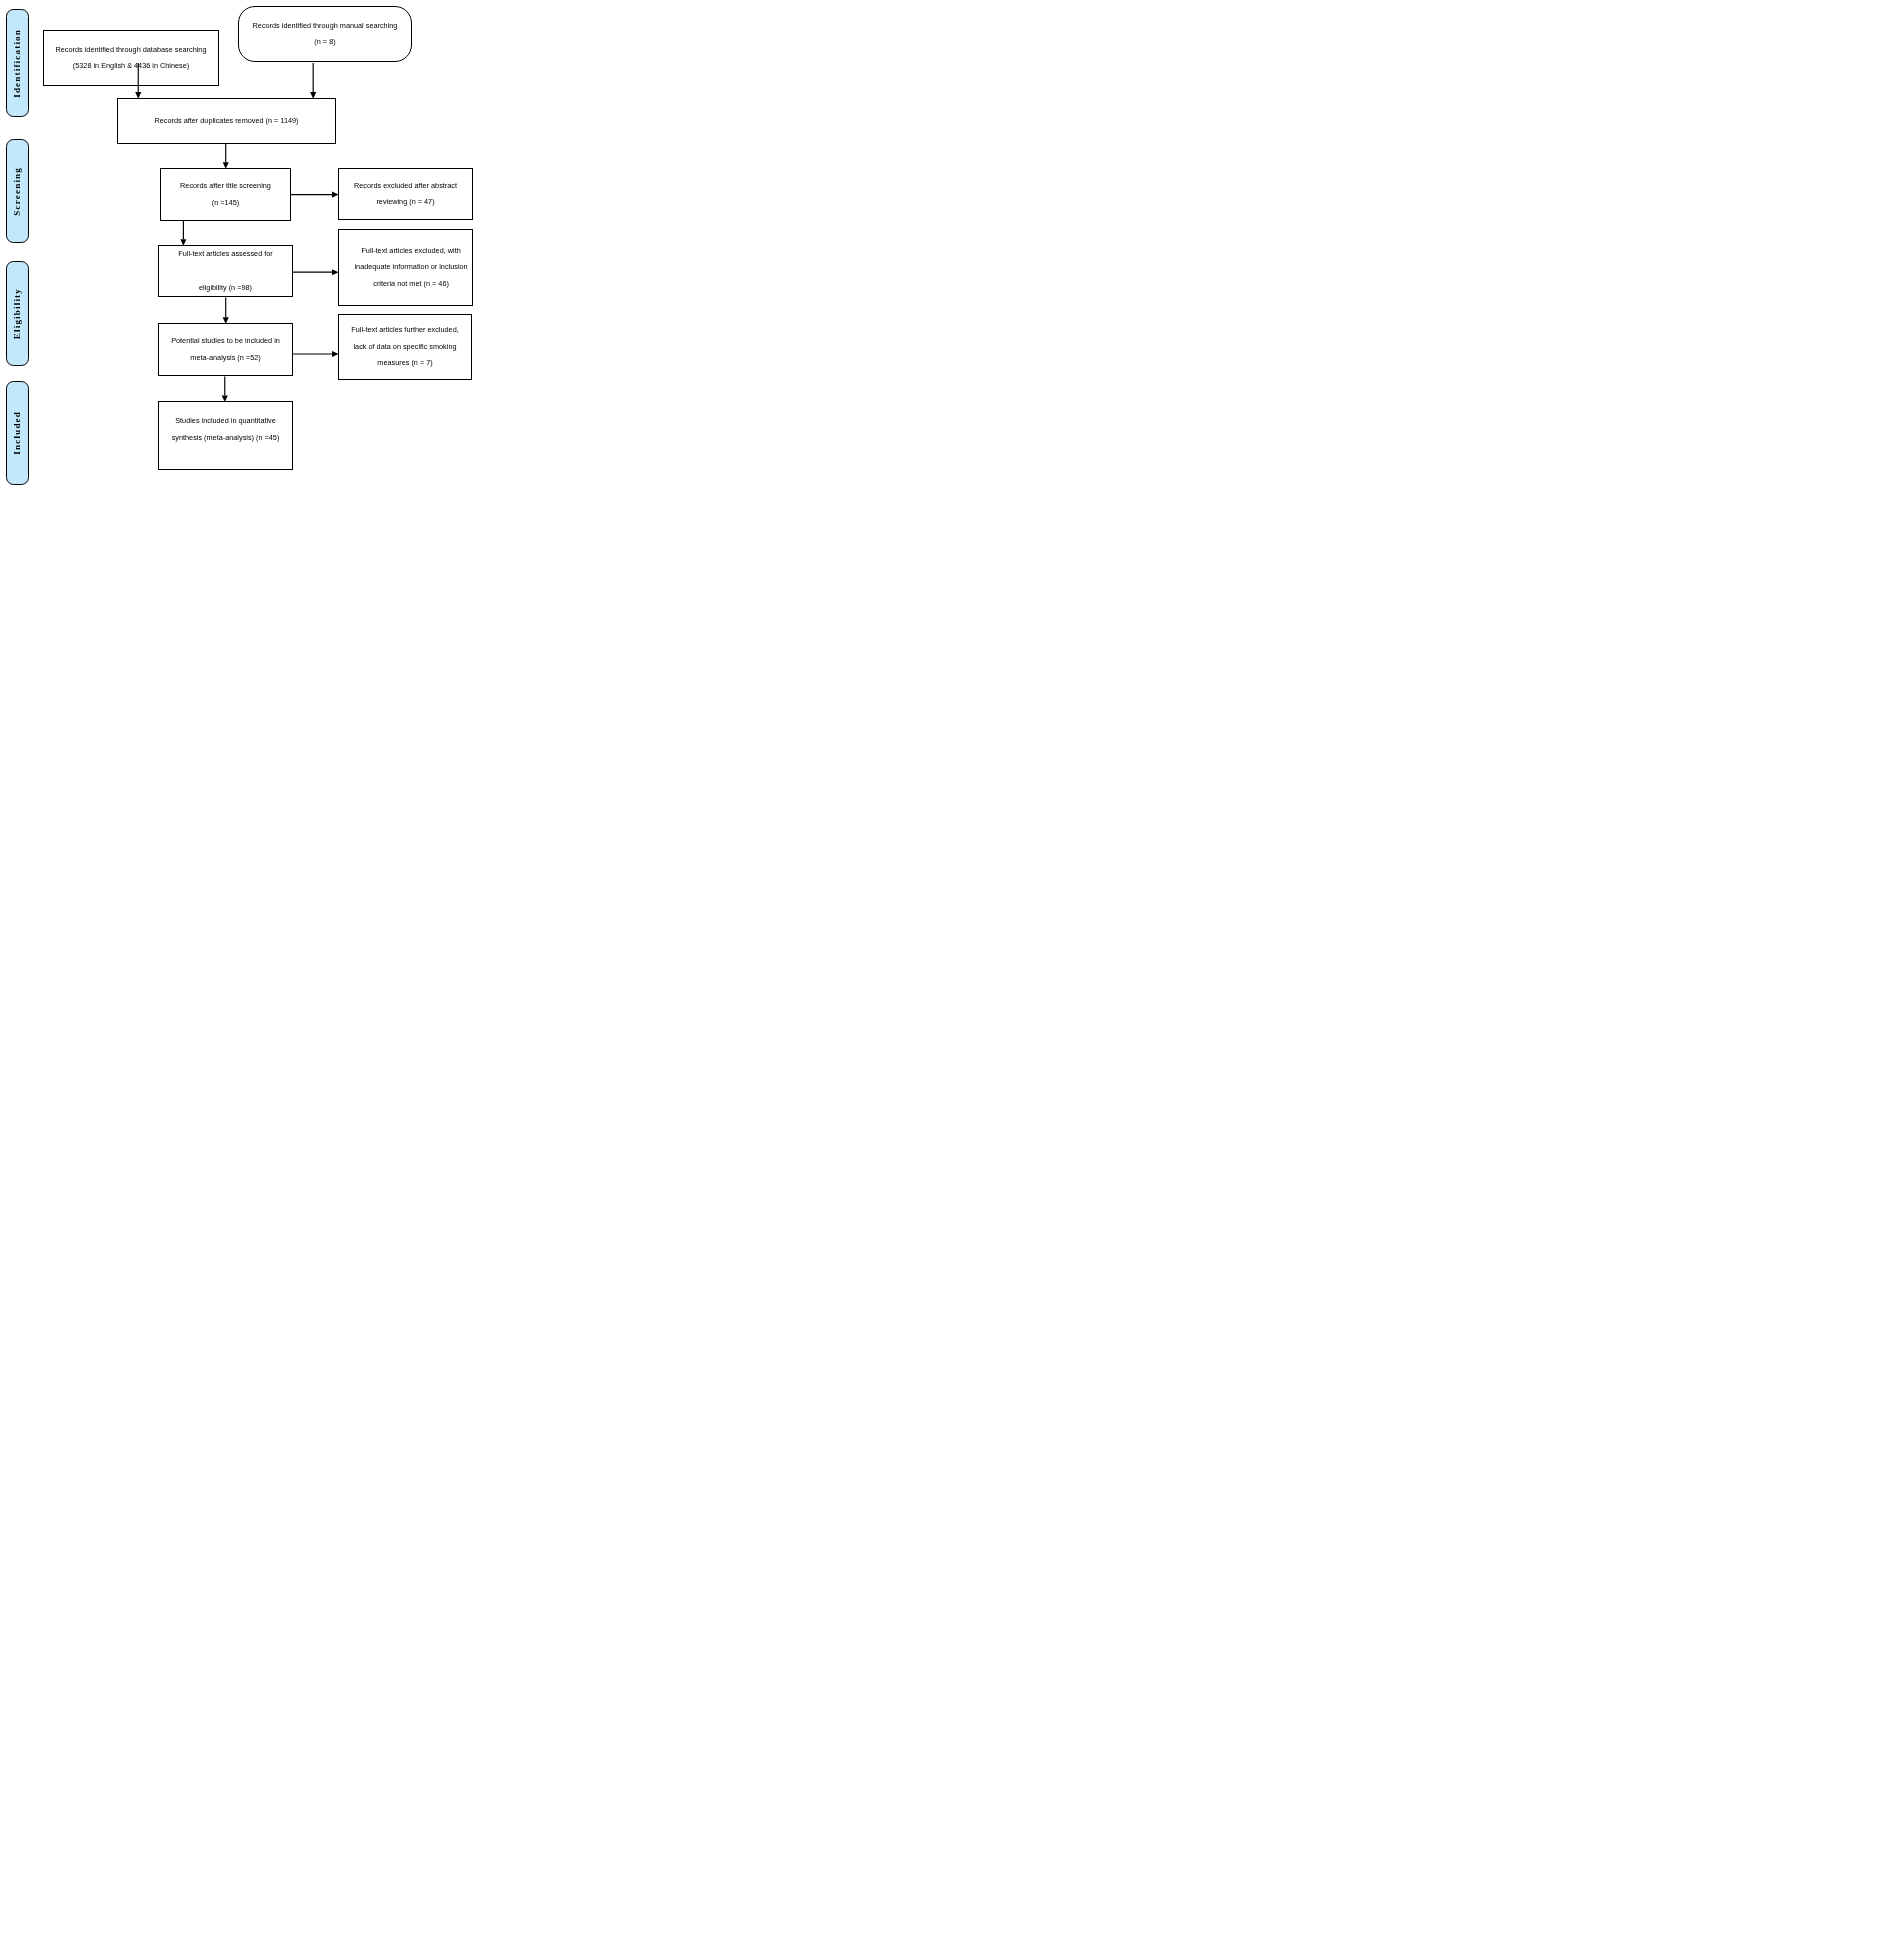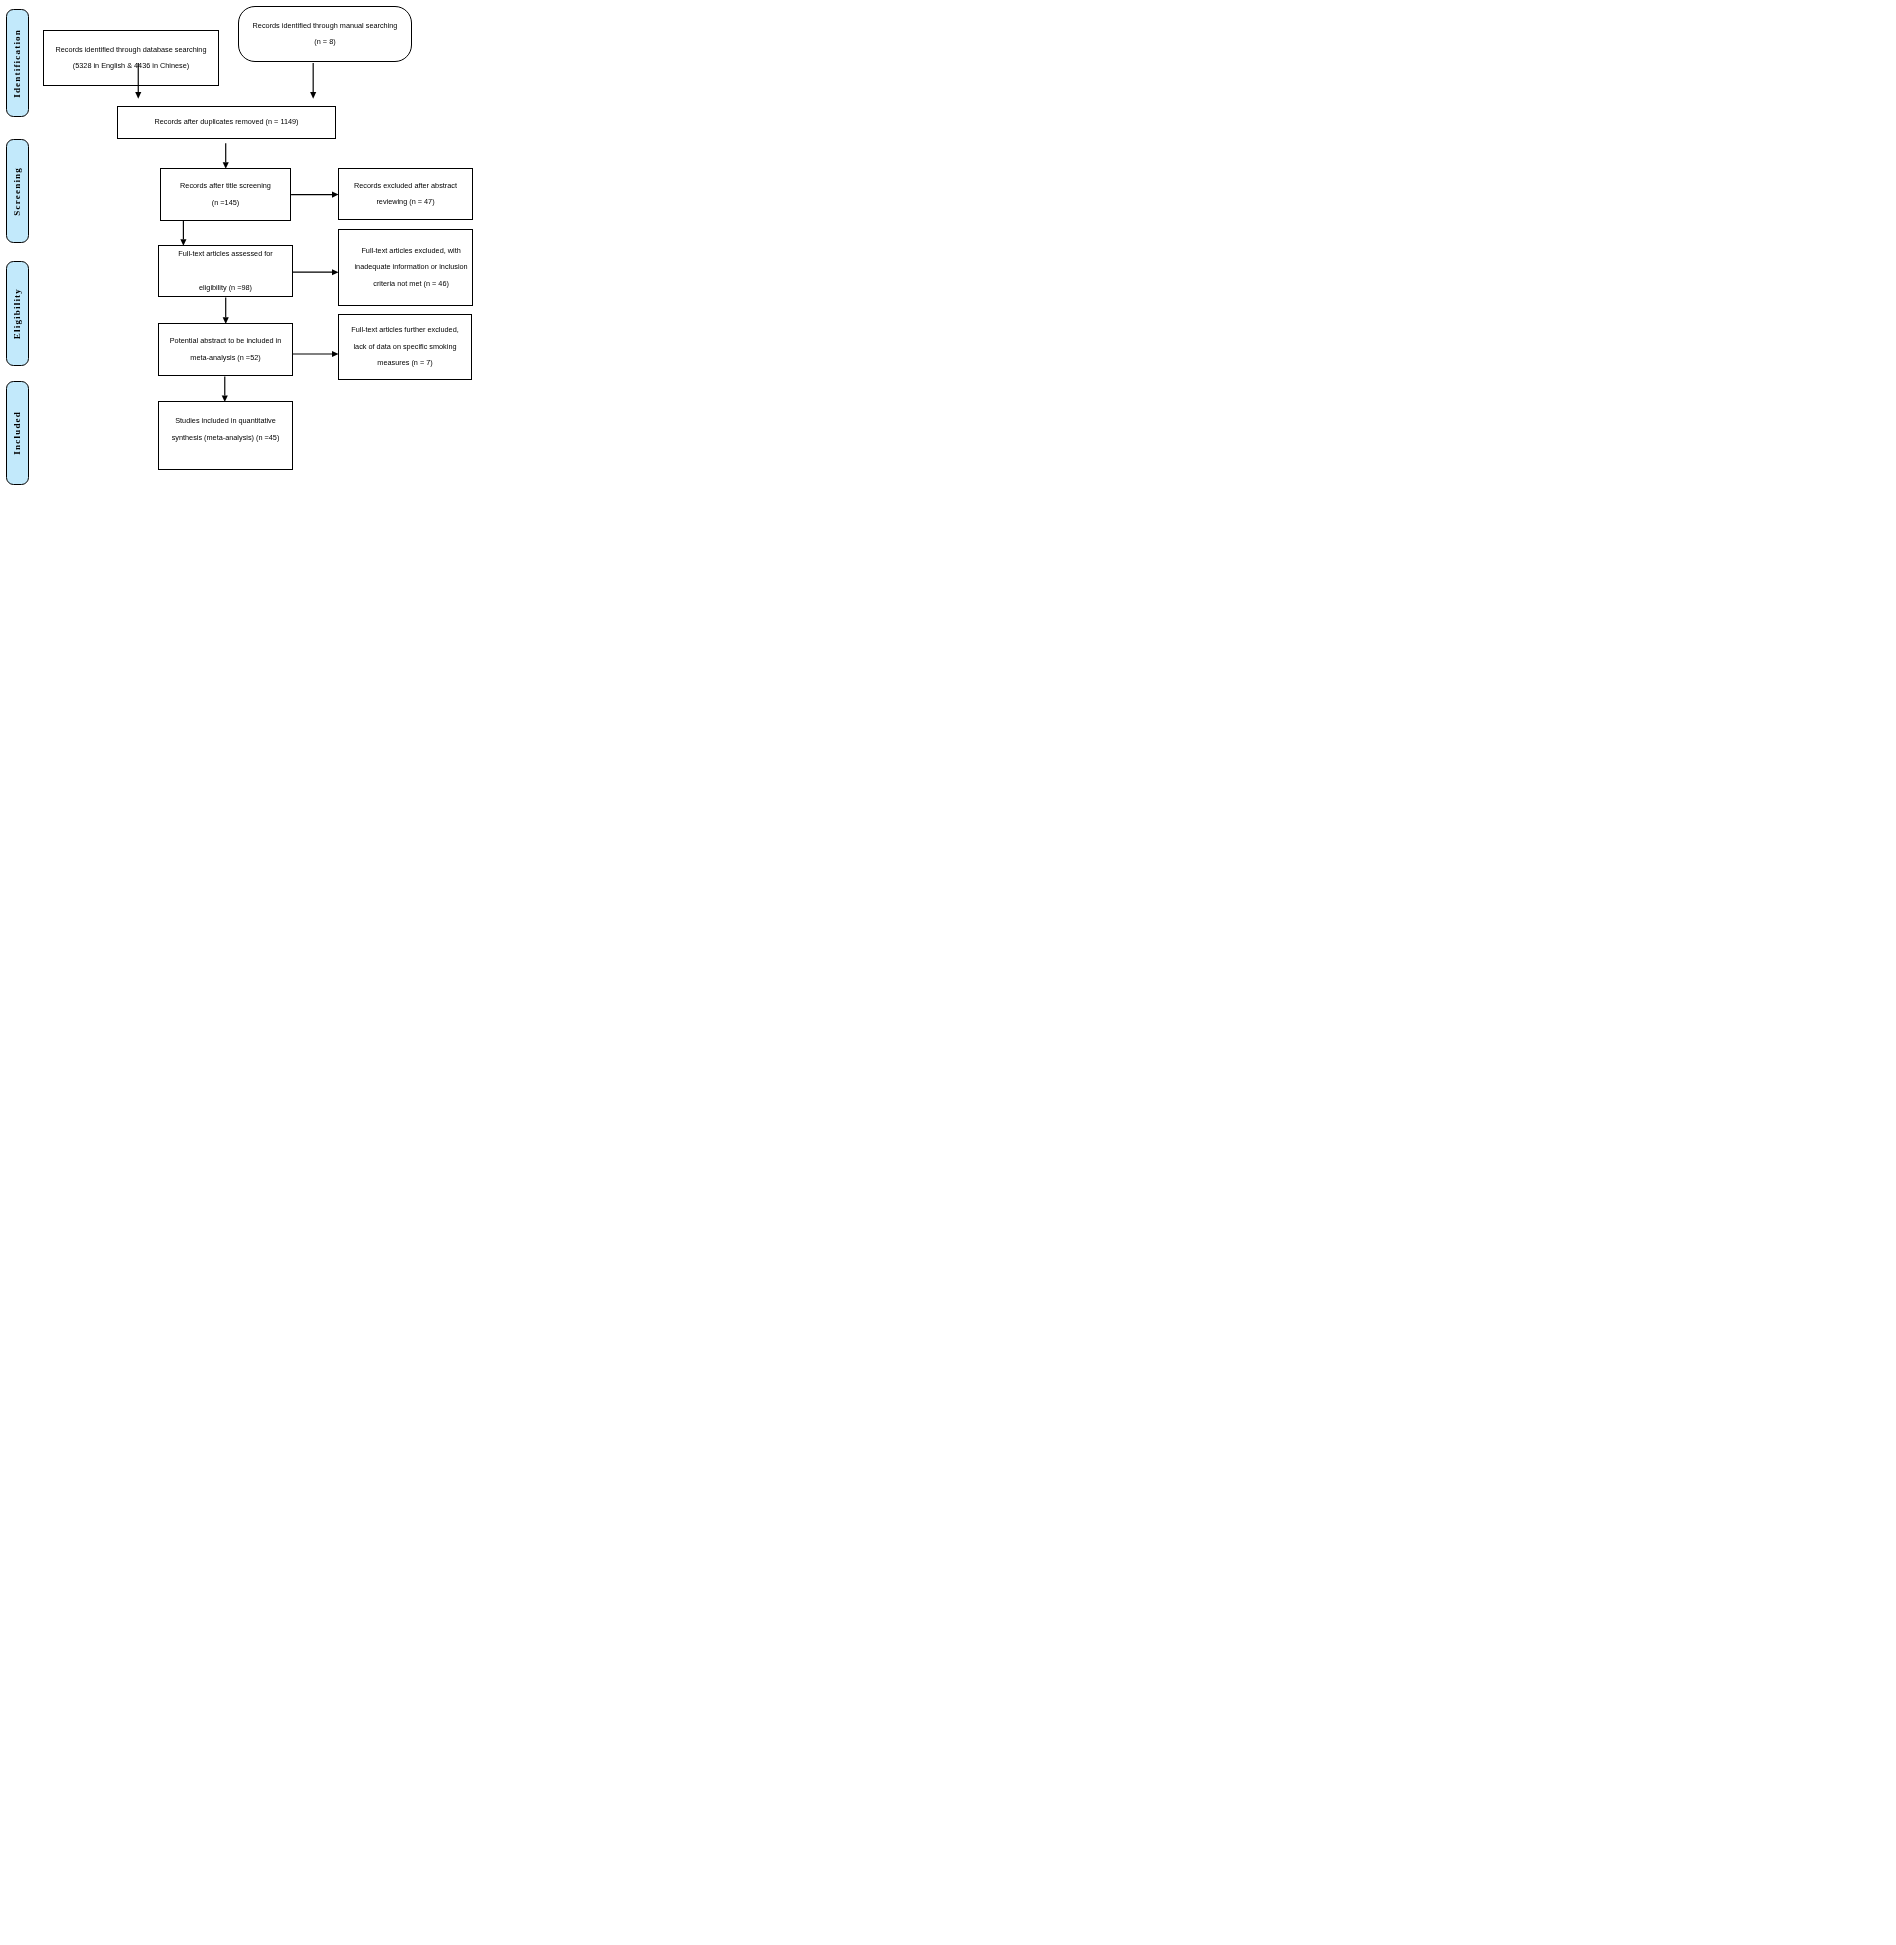--- a/index.html
+++ b/index.html
@@ -85,21 +85,21 @@
   <div class="box" style="left:43px;top:6.1px;width:176px;height:56px;margin-top:24px;">
     <div class="line">Records identified through database searching</div>
     <div class="line">(5328 in English &amp; 4436 in Chinese)</div>
   </div>
 
   <div class="box" style="left:238px;top:6.1px;width:174px;height:56px;border-radius:17px;">
     <div class="line">Records identified through manual searching</div>
     <div class="line">(n = 8)</div>
   </div>
 
-  <div class="box" style="left:117px;top:106px;width:219px;height:33px;">
+  <div class="box" style="left:117px;top:98px;width:219px;height:46px;">
     <div class="line">Records after duplicates removed (n = 1149)</div>
   </div>
 
   <div class="box" style="left:160px;top:168px;width:131px;height:53px;">
     <div class="line">Records after title screening</div>
     <div class="line">(n =145)</div>
   </div>
 
   <div class="box" style="left:338px;top:168px;width:135px;height:52px;">
     <div class="line">Records excluded after abstract</div>
@@ -111,21 +111,21 @@
     <div class="line">eligibility (n =98)</div>
   </div>
 
   <div class="box" style="left:338px;top:229px;width:135px;height:77px;padding-left:12px;">
     <div class="line">Full-text articles excluded, with</div>
     <div class="line">inadequate information or inclusion</div>
     <div class="line">criteria not met (n = 46)</div>
   </div>
 
   <div class="box" style="left:158px;top:323px;width:135px;height:53px;">
-    <div class="line">Potential abstract to be included in</div>
+    <div class="line">Potential studies to be included in</div>
     <div class="line">meta-analysis (n =52)</div>
   </div>
 
   <div class="box" style="left:338px;top:314px;width:134px;height:66px;">
     <div class="line">Full-text articles further excluded,</div>
     <div class="line">lack of data on specific smoking</div>
     <div class="line">measures (n = 7)</div>
   </div>
 
   <div class="box" style="left:158px;top:401px;width:135px;height:69px;padding-bottom:11.3px;">

